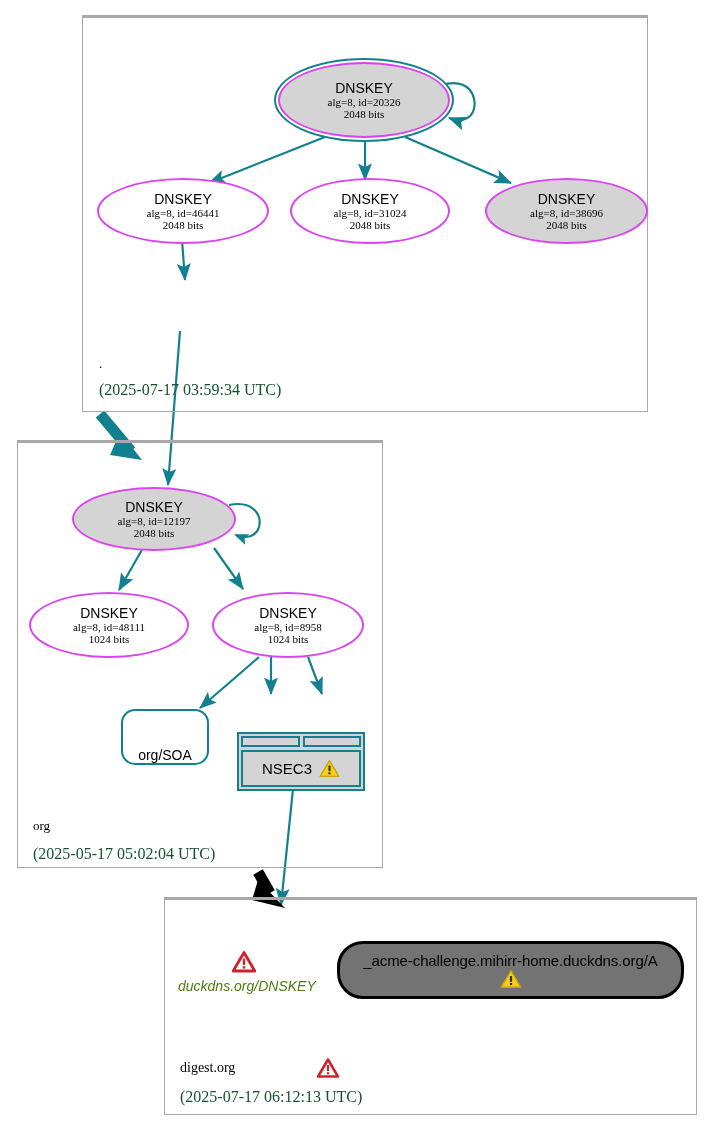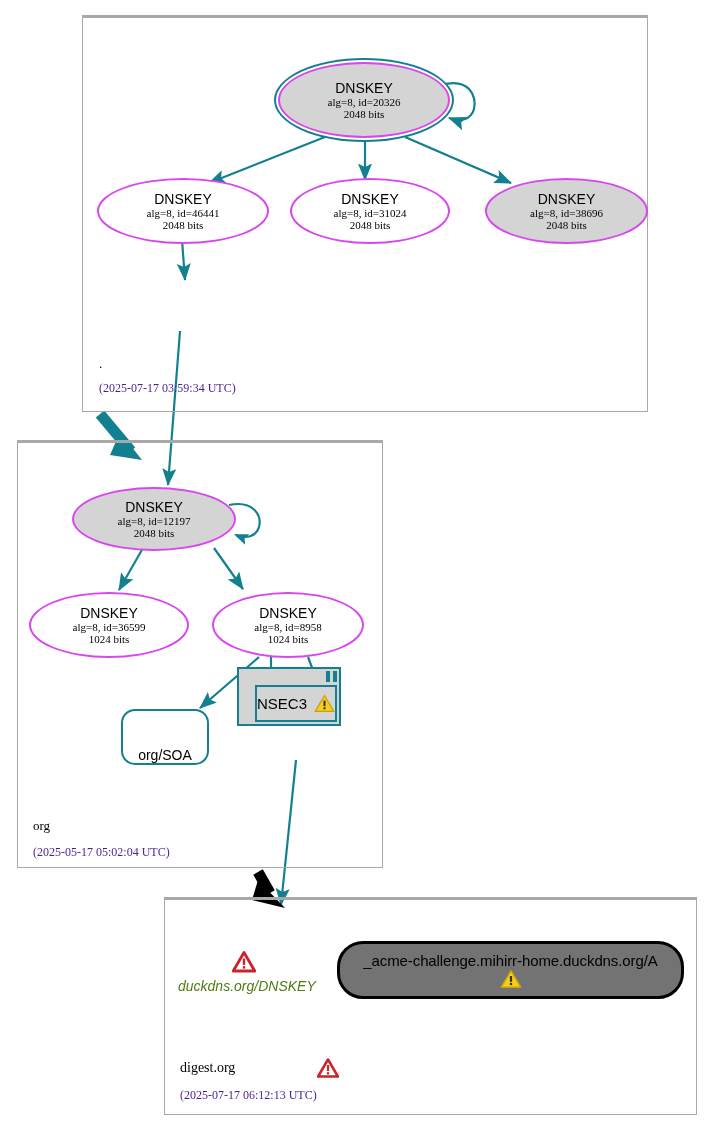--- a/index.html
+++ b/index.html
@@ -32,22 +32,22 @@
   .zone-label {
     position: absolute;
     font-family: "Liberation Serif", serif;
     font-size: 13px;
     color: #000000;
     white-space: nowrap;
   }
   .zone-time {
     position: absolute;
     font-family: "Liberation Serif", serif;
-    font-size: 12px;
-    color: #4c1d95;
+    font-size: 16px;
+    color: #14532d;
     white-space: nowrap;
   }
   .node {
     position: absolute;
     box-sizing: border-box;
   }
   .ellipse {
     border: 2px solid #d946ef;
     border-radius: 50%;
     background: #ffffff;
@@ -233,35 +233,35 @@
 
 
   <div class="node ellipse secure-fill" style="left:72px; top:487px; width:164px; height:64px;">
     <div class="n-title">DNSKEY</div>
     <div class="n-sub">alg=8, id=12197</div>
     <div class="n-sub">2048 bits</div>
   </div>
 
   <div class="node ellipse" style="left:29px; top:592px; width:160px; height:66px;">
     <div class="n-title">DNSKEY</div>
-    <div class="n-sub">alg=8, id=36599</div>
+    <div class="n-sub">alg=8, id=48111</div>
     <div class="n-sub">1024 bits</div>
   </div>
 
   <div class="node ellipse" style="left:212px; top:592px; width:152px; height:66px;">
     <div class="n-title">DNSKEY</div>
     <div class="n-sub">alg=8, id=8958</div>
     <div class="n-sub">1024 bits</div>
   </div>
 
   <div class="node rrect" style="left:121px; top:709px; width:88px; height:56px;align-items:flex-end;">
     <div class="n-title">org/SOA</div>
   </div>
 
-  <div class="node nsec-wrap" style="left:237px; top:667px; width:104px; height:59px;align-items:flex-end;">
+  <div class="node nsec-wrap" style="left:237px; top:732px; width:128px; height:59px;">
     <div class="nsec-head">
       <div class="nsec-cell"></div>
       <div class="nsec-cell"></div>
     </div>
     <div class="nsec-body">
       <div class="n-title">NSEC3</div>
       <span class="tri">
         <svg width="21" height="19" viewBox="0 0 21 19">
           <path d="M10.5 1.5 L19.8 17.4 L1.2 17.4 Z" fill="#f5cc22" stroke="#c8a20a" stroke-width="1.3" stroke-linejoin="round"></path>
           <rect x="9.5" y="6.6" width="2" height="5.6" fill="#3b3000"></rect>

